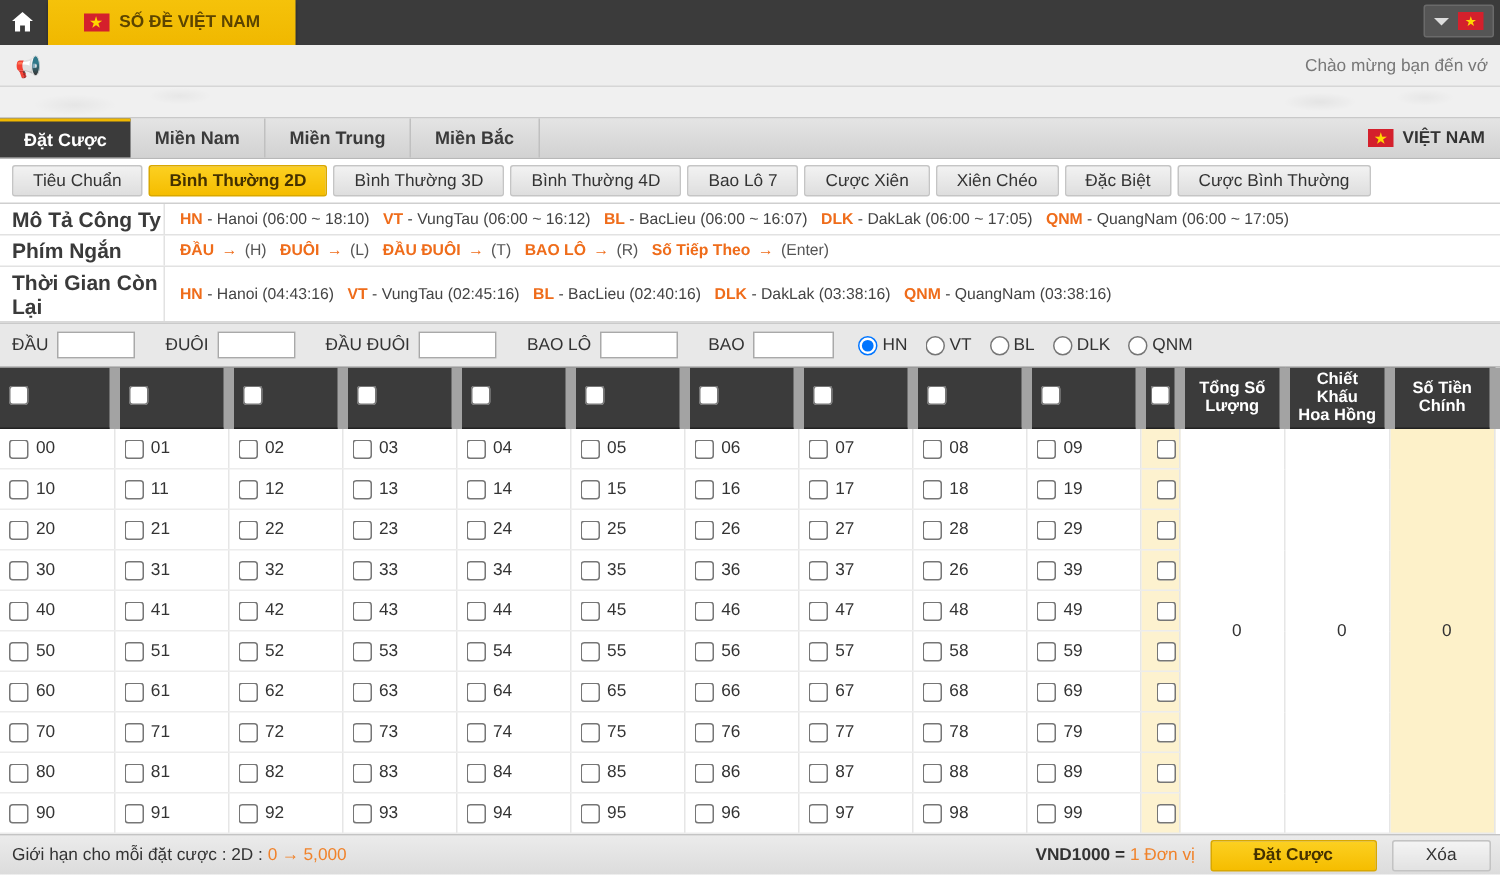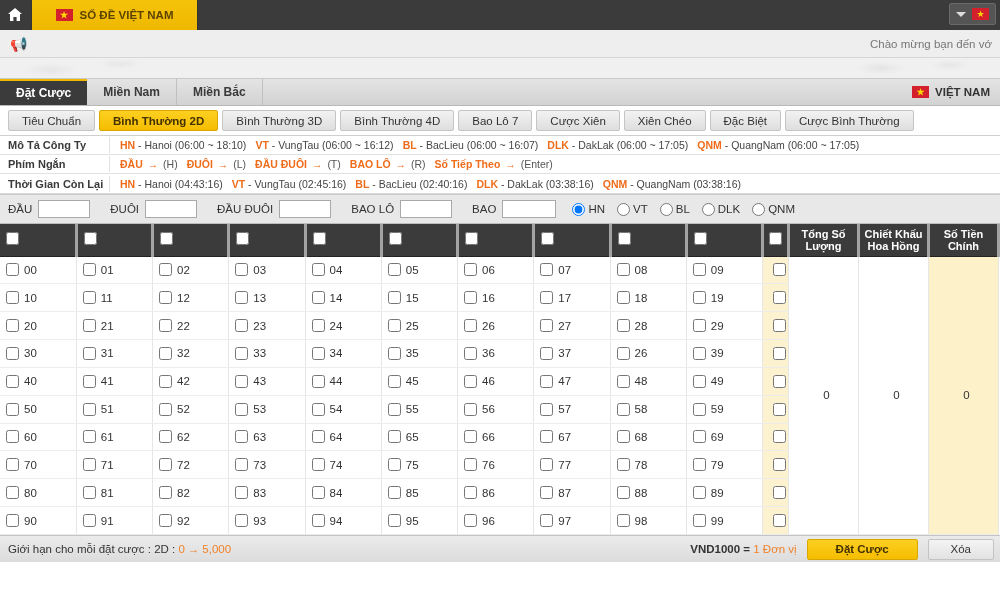--- a/index.html
+++ b/index.html
@@ -157,21 +157,21 @@
     display: flex;
     border-bottom: 1px solid #e2e2e2;
     min-height: 19px;
     align-items: center;
   }
   .inforow:last-child { border-bottom: none; }
   .infolabel {
     width: 110px;
     flex: none;
     padding: 2px 0 2px 8px;
-    font-size: 11px;
+    font-size: 14px;
     font-weight: bold;
     color: #3a3a3a;
     border-right: 1px solid #e2e2e2;
   }
   .infoval {
     padding: 2px 0 2px 10px;
     font-size: 10.5px;
     color: #444;
     white-space: nowrap;
     overflow: hidden;
@@ -224,21 +224,21 @@
     background: #fff;
   }
   table.numgrid {
     border-collapse: collapse;
     width: 100%;
     table-layout: fixed;
   }
   table.numgrid th {
     background: #3b3b3b;
     height: 32px;
-    border-right: 3px solid #a3a3a3;
+    border-right: 7px solid #a3a3a3;
     border-bottom: 1px solid #222;
     color: #fff;
     font-size: 11px;
     font-weight: bold;
     text-align: center;
     padding: 2px 3px;
     vertical-align: middle;
   }
   table.numgrid th.selcol { width: 26px; }
   table.numgrid th.totcol { width: 70px; }
@@ -328,20 +328,21 @@
 <div class="welcome">
   <span class="megaphone">📢</span>
   <span class="welcome-text">Chào mừng bạn đến vớ</span>
 </div>
 
 <div class="pattern-band"></div>
 
 <div class="maintabs">
   <div class="mt active">Đặt Cược</div>
   <div class="mt">Miền Nam</div>
+  <div class="mt">Miền Trung</div>
   <div class="mt">Miền Bắc</div>
   <div class="viet-nam">
     <span class="flag">★</span>
     <span>VIỆT NAM</span>
   </div>
 </div>
 
 <div class="subtabs">
   <div class="st">Tiêu Chuẩn</div>
   <div class="st active">Bình Thường 2D</div>

